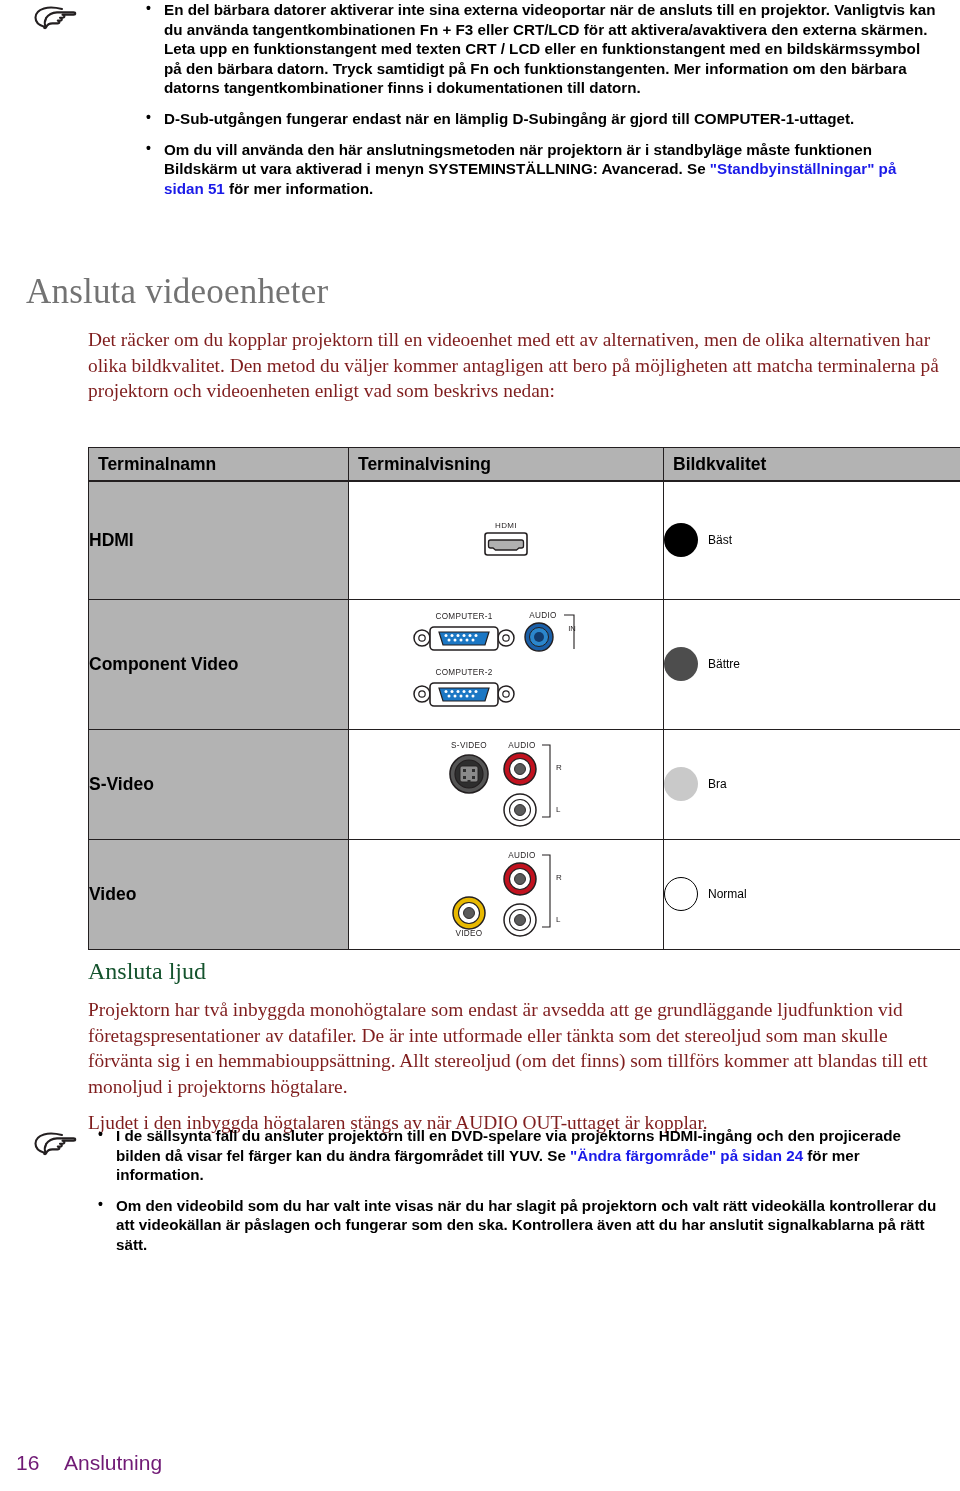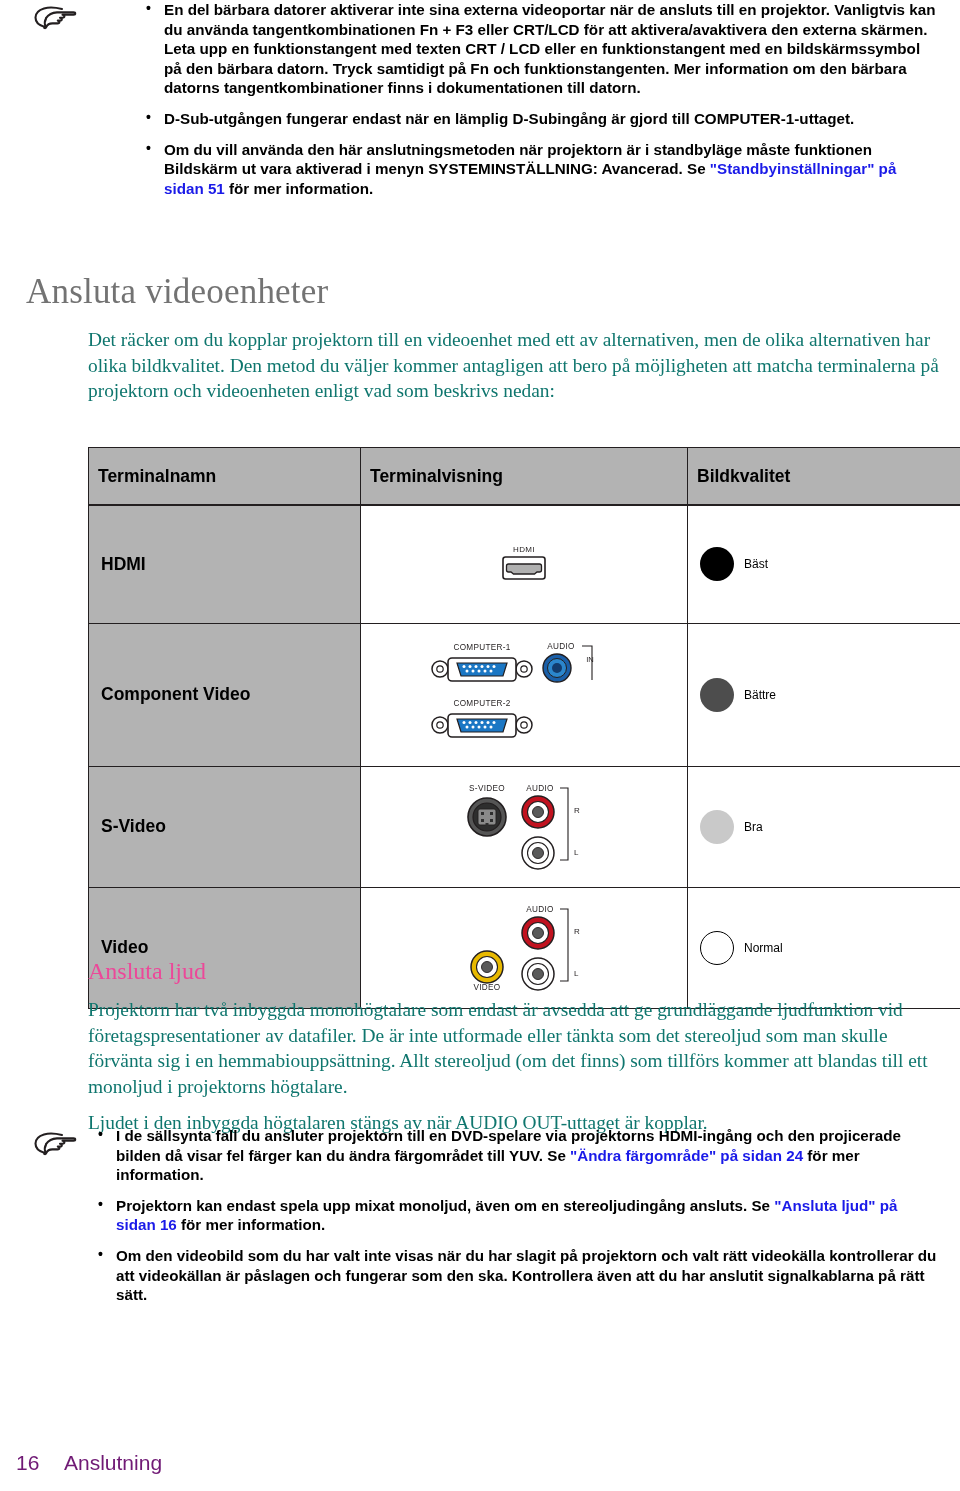--- a/index.html
+++ b/index.html
@@ -66,45 +66,45 @@
     font-weight: normal;
     letter-spacing: 0.2px;
     color: #737373;
     margin: 0;
   }
   .h2 {
     position: absolute;
     font-family: "Liberation Serif", serif;
     font-size: 24px;
     font-weight: normal;
-    color: #ec4899;
+    color: #14532d;
     margin: 0;
   }
   .body-p {
     position: absolute;
     font-family: "Liberation Serif", serif;
     font-size: 19.4px;
     line-height: 25.6px;
-    color: #0f766e;
+    color: #7f1d1d;
     margin: 0;
   }
 
   
   .term-table {
     position: absolute;
     left: 88px;
     top: 447px;
     width: 856px;
     border-collapse: collapse;
     table-layout: fixed;
   }
   .term-table th, .term-table td {
     border: 1px solid #231f20;
     vertical-align: middle;
-    padding: 12px;
+    padding: 0;
   }
   .term-table th {
     background: #b3b3b3;
     font-family: "Liberation Sans", sans-serif;
     font-weight: bold;
     font-size: 17.5px;
     text-align: left;
     height: 32px;
     padding-left: 9px;
     border-bottom: 2px solid #231f20;
@@ -401,23 +401,20 @@
                L25.8 18.6 C26.9 18.8 27.4 19.3 27.4 20 C27.4 20.8 26.7 21.4 25.5 21.4
                L20.5 21.4 C17.5 21.4 15.2 22.8 14.2 25.2
                C13.8 26.2 13 26.3 12.2 25.8" fill="none" stroke="#231f20" stroke-width="2.1" stroke-linecap="round" stroke-linejoin="round"></path>
     </svg>
   </div>
   <ul class="note-list">
     <li>
       <span>I de sällsynta fall du ansluter projektorn till en DVD-spelare via projektorns HDMI-ingång och den projicerade bilden då visar fel färger kan du ändra färgområdet till YUV. Se </span><a class="lnk" href="#" style="text-decoration:none;">"Ändra färgområde" på sidan 24</a><span> för mer information.</span>
     </li>
     <li>
-      <span>Projektorn kan endast spela upp mixat monoljud, även om en stereoljudingång ansluts. Se </span><a class="lnk" href="#" style="text-decoration:none;">"Ansluta ljud" på sidan 16</a><span> för mer information.</span>
-    </li>
-    <li>
       <span>Om den videobild som du har valt inte visas när du har slagit på projektorn och valt rätt videokälla kontrollerar du att videokällan är påslagen och fungerar som den ska. Kontrollera även att du har anslutit signalkablarna på rätt sätt.</span>
     </li>
   </ul>
 </div>
 
 <div class="footer">
   <span class="pg">16</span>
   <span>Anslutning</span>
 </div>
 

